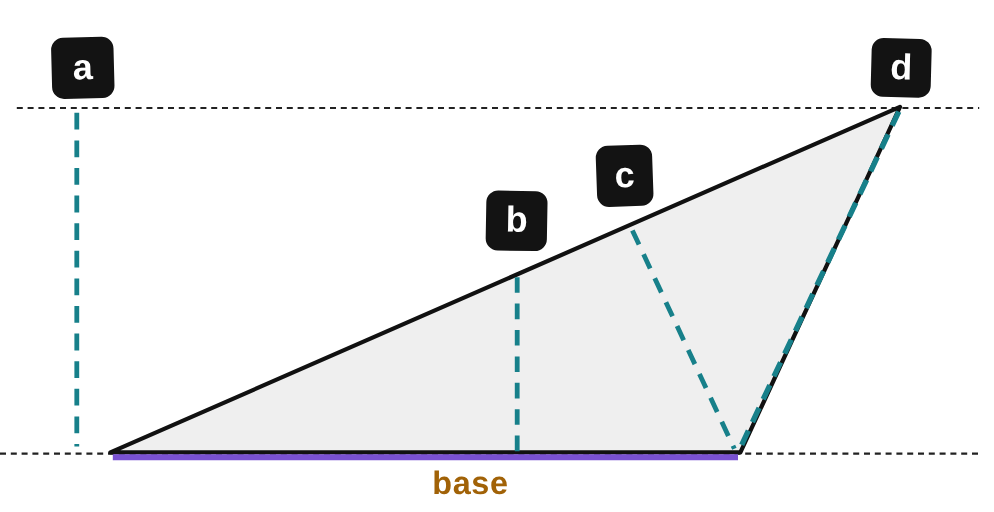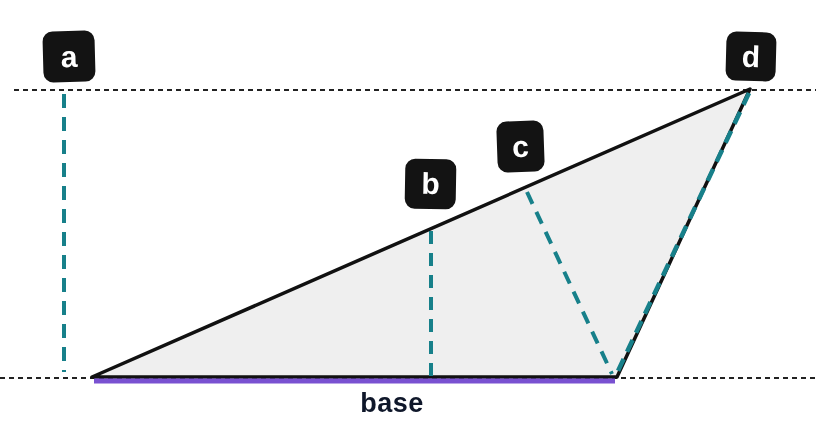--- a/index.html
+++ b/index.html
@@ -38,21 +38,21 @@
   .chip-c { left: 497px; top: 121px; width: 47px; height: 51px; transform: rotate(-2deg); }
   .chip-d { left: 726px; top: 32px;  width: 50px; height: 49px; transform: rotate(1.5deg); }
   .base-caption {
     position: absolute;
     left: 312px;
     top: 388px;
     width: 160px;
     text-align: center;
     font-weight: bold;
     font-size: 27px;
-    color: #0f172a;
+    color: #a16207;
     letter-spacing: 0.5px;
   }
 </style>
 </head>
 <body>
 
 <div class="canvas">
 
   <svg width="828" height="427" viewBox="0 0 828 427">
 

